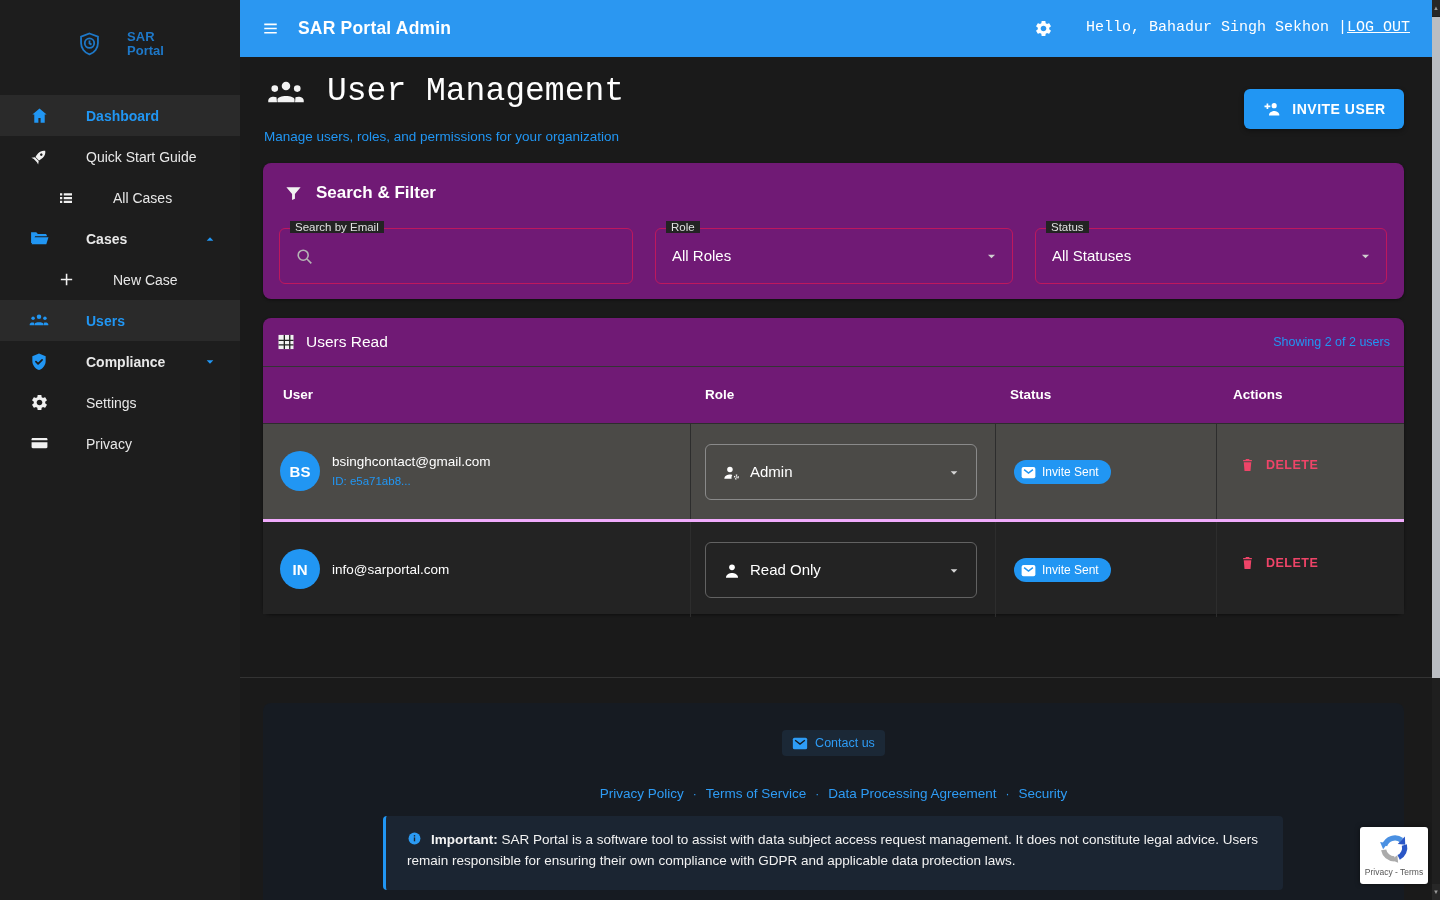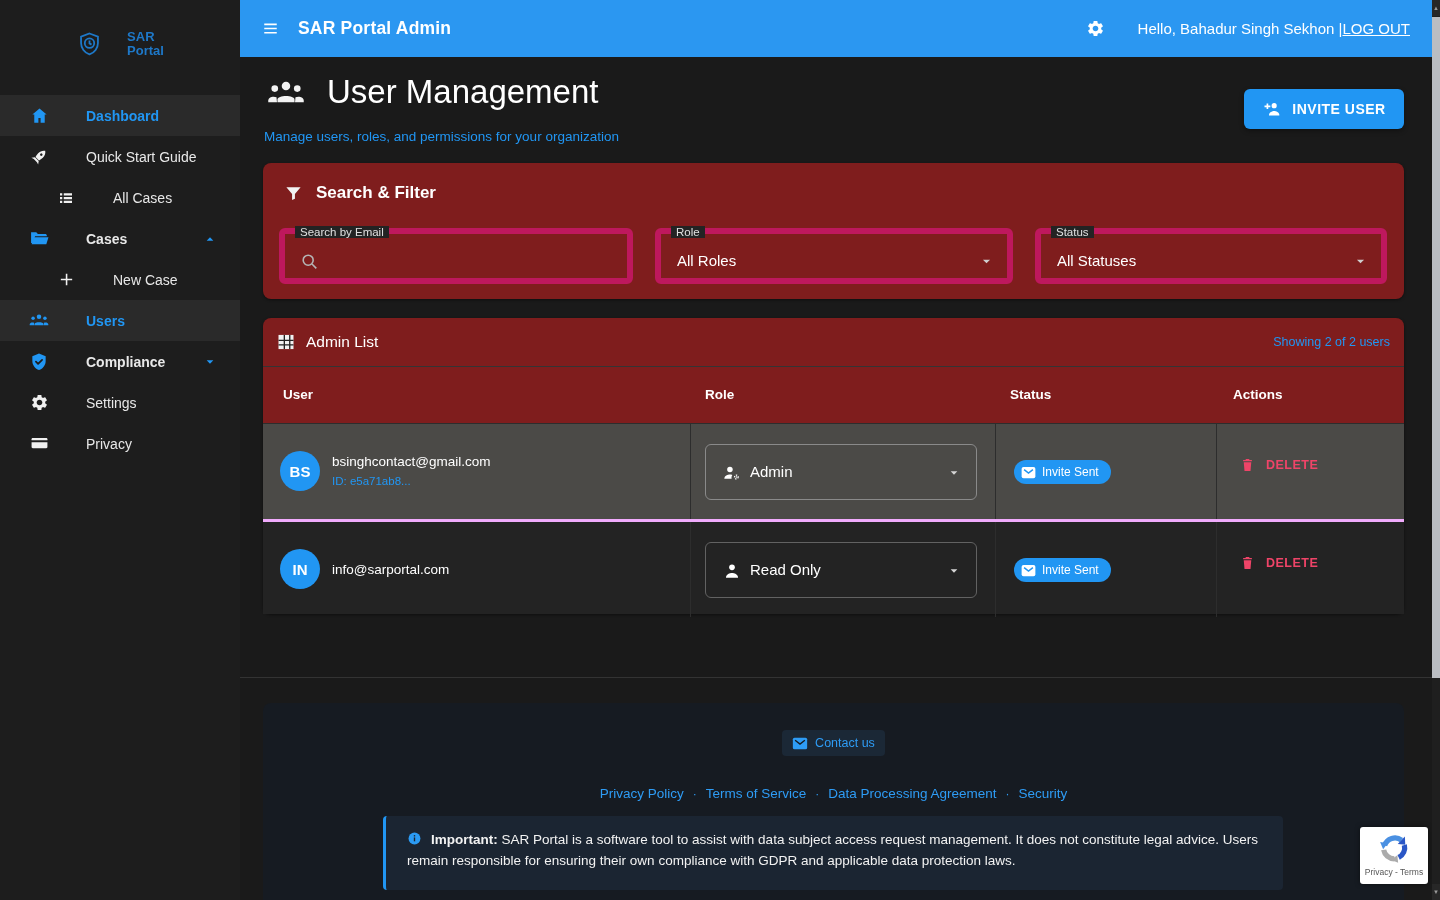--- a/index.html
+++ b/index.html
@@ -24,43 +24,43 @@
   .nav-item.blue .nlabel { color:#2196f3; font-weight:600; }
   .nav-item.sub { padding-left:56px; }
   .chev { margin-left:auto; width:16px; height:16px; color:#2196f3; }
   .ic-blue { color:#2196f3; } .ic-white { color:#f0f0f0; }
 
   
   .topbar { position:absolute; left:240px; top:0; width:1192px; height:57px; background:#2b97f1;
             display:flex; align-items:center; padding:0 22px 0 21px; z-index:5; }
   .hamburger { width:19px; height:15px; color:#fff; cursor:pointer; }
   .tb-title { margin-left:18px; font-size:17.5px; font-weight:bold; letter-spacing:.2px; }
-  .tb-right { margin-left:auto; display:flex; align-items:center; gap:33px; }
+  .tb-right { margin-left:auto; display:flex; align-items:flex-start; gap:33px;font-family:Liberation Mono, monospace; }
   .tb-gear { width:19px; height:19px; color:#fff; cursor:pointer; }
   .tb-greet { font-size:15px; }
   .tb-logout { color:#fff; text-decoration:underline; font-size:15px; cursor:pointer; }
 
   
   .main { position:absolute; left:240px; top:57px; width:1192px; height:843px; background:#1a1a1a; }
   .page-icon { position:absolute; left:23px; top:17px; width:46px; height:38px; color:#f2f2f2; }
-  .page-title { position:absolute; left:87px; top:16px; font-size:33px; font-weight:400; color:#fff; }
+  .page-title { position:absolute; left:87px; top:16px; font-size:33px; font-weight:400; color:#fff;font-family:Liberation Mono, monospace; }
   .page-subtitle { position:absolute; left:24px; top:72px; font-size:13.5px; color:#2196f3; }
   .invite-btn { position:absolute; left:1004px; top:32px; width:160px; height:40px; background:#2196f3;
                 border:none; border-radius:6px; color:#fff; font-weight:bold; font-size:14px; letter-spacing:.5px;
                 display:flex; align-items:center; justify-content:center; gap:10px; cursor:pointer;
                 box-shadow:0 2px 5px rgba(0,0,0,.35); font-family:inherit; }
   .invite-btn svg { width:20px; height:20px; }
 
-  .card { position:absolute; left:23px; width:1141px; background:#7f1d1d; border-radius:8px; box-shadow:0 1px 3px rgba(0,0,0,.45); }
+  .card { position:absolute; left:23px; width:1141px; background:#701a75; border-radius:8px; box-shadow:0 1px 3px rgba(0,0,0,.45); }
   
   .filter-card { top:106px; height:136px; }
   .fc-head { display:flex; align-items:center; gap:13px; padding:20px 0 0 21px; }
   .fc-head .ficon { width:19px; height:19px; color:#f2f2f2; }
   .fc-title { font-size:17px; font-weight:bold; }
-  .field { position:absolute; top:65px; height:56px; border:6px solid #be185d; border-radius:6px; }
+  .field { position:absolute; top:65px; height:56px; border:1px solid #be185d; border-radius:6px; }
   .field-label { position:absolute; top:-8px; left:10px; background:#232323; padding:0 5px; font-size:11.5px; color:#e0e0e0; }
   .f-search { left:16px; width:354px; }
   .f-role   { left:392px; width:358px; cursor:pointer; }
   .f-status { left:772px; width:352px; cursor:pointer; }
   .f-search .sicon { position:absolute; left:14px; top:17px; width:21px; height:21px; color:#b5b5b5; }
   .f-search input { position:absolute; left:44px; top:1px; width:295px; height:52px; background:transparent; border:none; outline:none; color:#fff; font-size:15px; font-family:inherit; }
   .sel-value { position:absolute; left:16px; top:0; line-height:54px; font-size:15px; color:#fff; }
   .sel-chev { position:absolute; right:12px; top:19px; width:17px; height:17px; color:#cfcfcf; }
 
   
@@ -323,21 +323,21 @@
   </div>
 
   <div class="card users-card">
     <div class="uc-head">
       <span class="ticon">
         <svg viewBox="0 0 24 24" width="20" height="20">
             <path d="M3 3.5h18v17H3z" fill="currentColor"></path>
             <path d="M3 10h18M3 15.5h18M10 3.5v17M16.5 3.5v17" stroke="#232323" stroke-width="1.6"></path>
           </svg>
       </span>
-      <span class="uc-title">Admin List</span>
+      <span class="uc-title">Users Read</span>
       <span class="uc-summary">Showing 2 of 2 users</span>
     </div>
     <div class="thead">
       <span class="th th0">User</span>
       <span class="th th1">Role</span>
       <span class="th th2">Status</span>
       <span class="th th3">Actions</span>
     </div>
 
     <div class="u-row row0">

